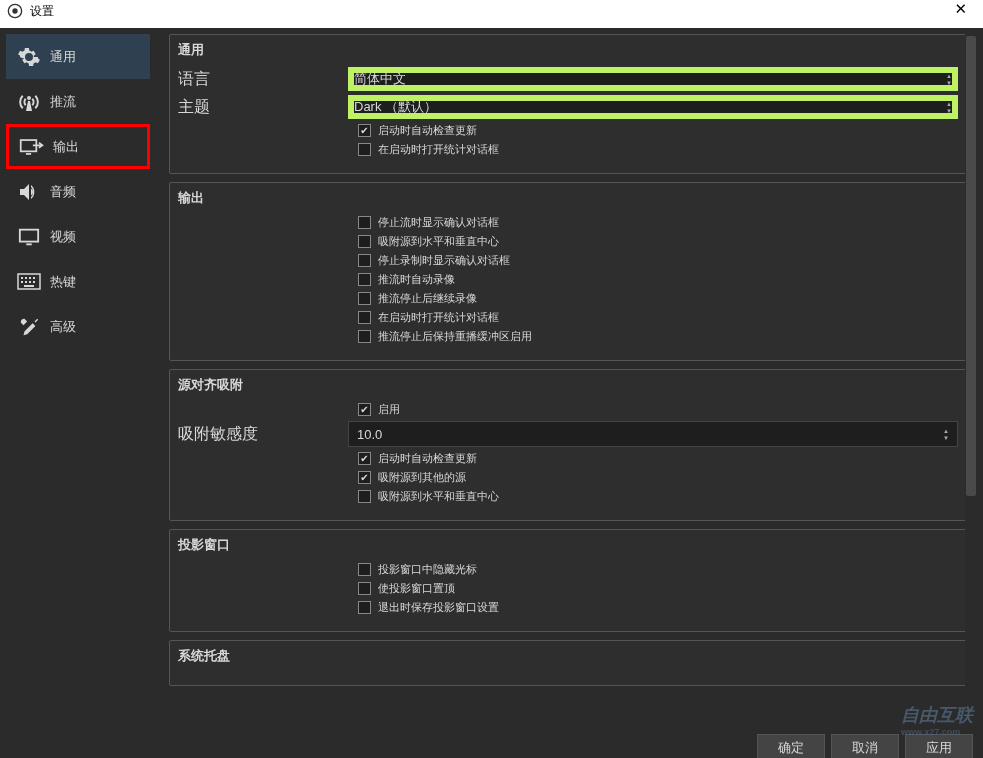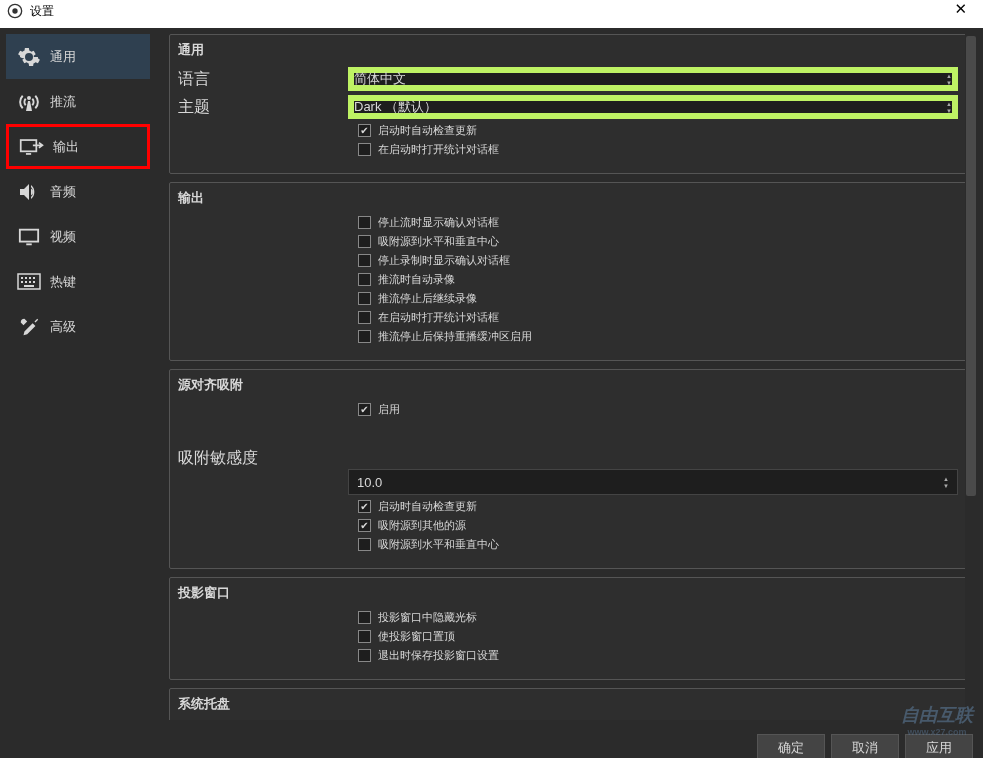--- a/index.html
+++ b/index.html
@@ -24,34 +24,34 @@
 .section { border: 1px solid #555; border-radius: 2px; margin-bottom: 8px; padding: 6px 8px 12px 8px; background: #2e2e2e; }
 .section-title { font-weight: bold; margin-bottom: 8px; font-size: 13px; }
 
 .row { display: flex; align-items: center; margin: 4px 0; }
 .row-label { width: 170px; padding-right: 10px; font-size: 16px; }
 .row-control { flex: 1; display: flex; align-items: center; }
 
 .select { background: #1e1e1e; border: 6px solid #bef264; color: #d8d8d8; padding: 4px 0; width: 100%; height: 24px; display: flex; align-items: center; justify-content: space-between; cursor: pointer; font-size: 13px; }
 .select-arrows { display: flex; flex-direction: column; font-size: 6px; line-height: 6px; color: #aaa; gap: 1px; }
 
-.spinner { background: #1e1e1e; border: 1px solid #444; color: #d8d8d8; padding: 4px 8px; width: 100%; height: 26px; display: flex; align-items: center; justify-content: space-between; font-size: 13px; margin-top: 48px; }
+.spinner { background: #1e1e1e; border: 1px solid #444; color: #d8d8d8; padding: 4px 8px; width: 100%; height: 26px; display: flex; align-items: center; justify-content: space-between; font-size: 13px; }
 
 .checkbox-row { display: flex; align-items: center; margin: 4px 0 4px 180px; font-size: 11px; }
 .checkbox { width: 13px; height: 13px; border: 1px solid #888; background: #1e1e1e; margin-right: 7px; display: flex; align-items: center; justify-content: center; cursor: pointer; font-size: 10px; color: #d8d8d8; flex-shrink:0;}
 .checkbox.checked::after { content: "✔"; font-size: 10px; }
 
 .bottombar { display: flex; justify-content: flex-end; padding: 8px 10px; gap: 6px; background: #2b2b2b; }
 .btn { background: #444; border: 1px solid #555; color: #d8d8d8; padding: 4px 18px; cursor: pointer; font-size: 13px; min-width: 68px; text-align:center;}
 
 .scrollbar-track { position: absolute; right: 0; top: 0; width: 12px; height: 100%; background: #2b2b2b; }
 .scrollbar-thumb { position: absolute; right: 1px; top: 2px; width: 10px; height: 460px; background: #4a4a4a; border-radius: 2px; }
 
 .watermark { position: absolute; bottom: 21px; right: 10px; font-size: 18px; font-weight: bold; font-style: italic; color: rgba(90,120,150,0.6); pointer-events: none; z-index:10;}
-.watermark sub { font-size:9px; font-style:normal; display:block; text-align:center; color: rgba(90,120,150,0.45);}
+.watermark sub { font-size:9px; font-style:normal; display:block; text-align:left; color: rgba(90,120,150,0.45);}
 </style>
 </head>
 <body>
 
 <div class="titlebar">
   <span class="titlebar-icon">
     <svg viewBox="0 0 24 24" width="16" height="16">
         <circle cx="12" cy="12" r="10" fill="none" stroke="#333" stroke-width="2"></circle>
         <circle cx="12" cy="12" r="4" fill="#333"></circle>
       </svg>

